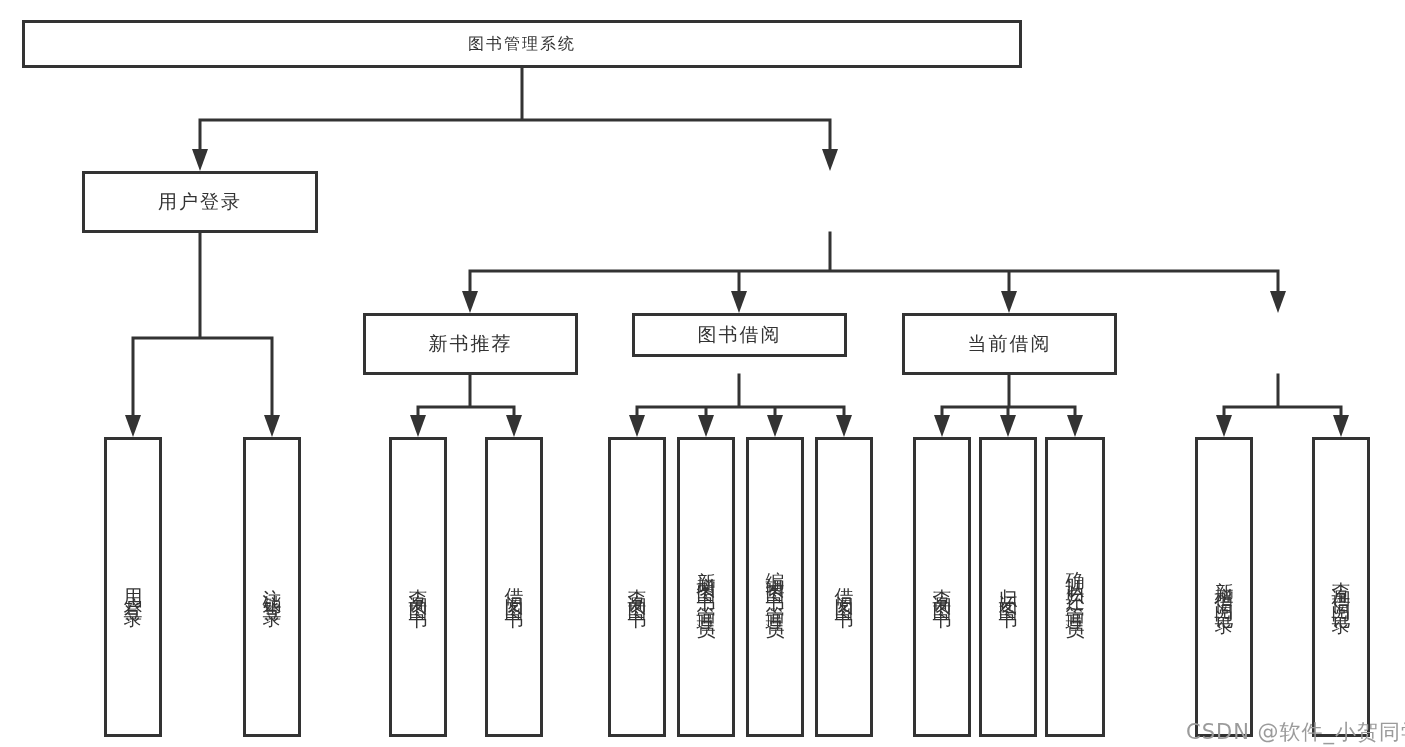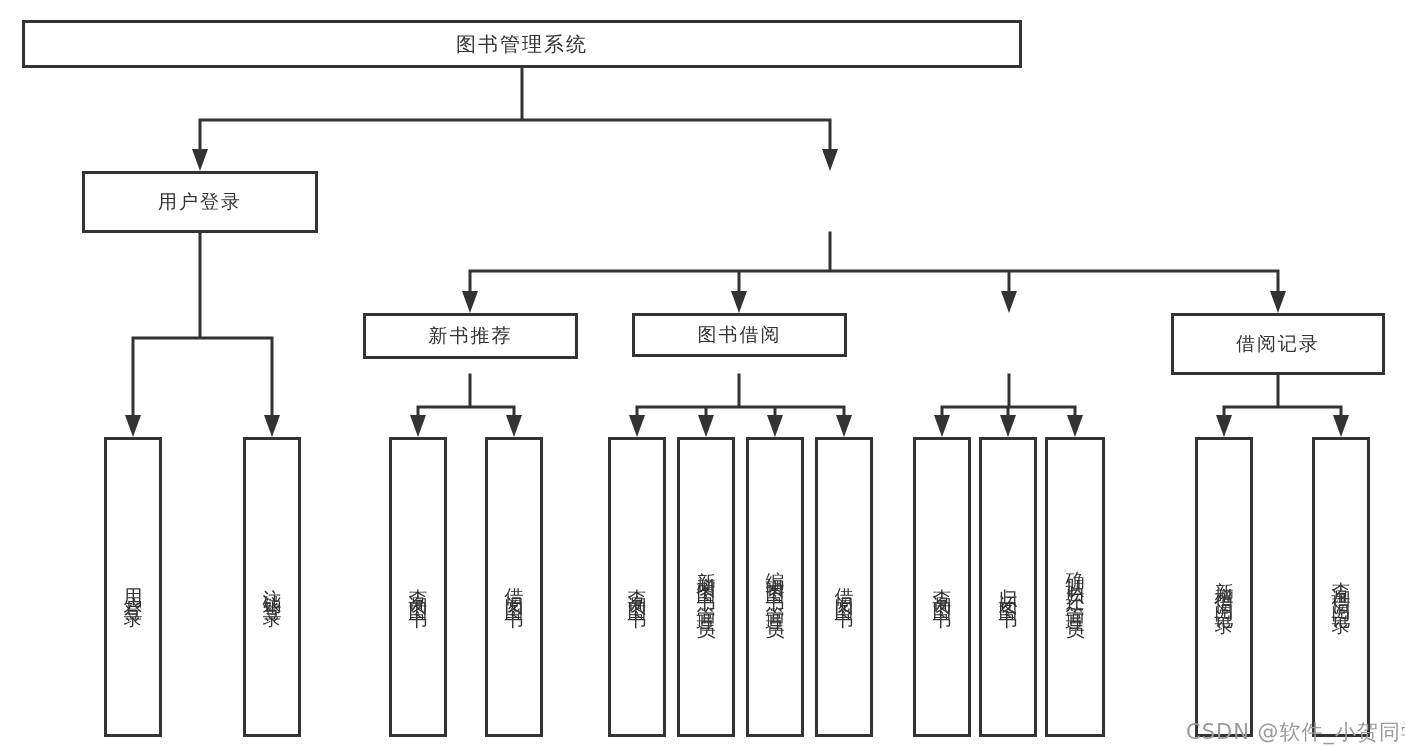--- a/index.html
+++ b/index.html
@@ -24,21 +24,21 @@
     position:absolute;
     box-sizing:border-box;
     border:3px solid var(--line);
     background:#fff;
     display:flex;align-items:center;justify-content:center;
     font-size:19px;
     letter-spacing:2px;
     z-index:1;
     text-align:center;
   }
-  .node.title{font-size:20px;}
+  .node.title{font-size:16px;}
   .leaf span{
     writing-mode:vertical-rl;
     text-orientation:mixed;
     letter-spacing:7px;
     line-height:1.15;
     font-size:19px;
   }
   .watermark{
     position:absolute;
     left:1186px;top:718px;
@@ -87,28 +87,28 @@
   </svg>
 
   <div class="node title" style="left:22px;top:20px;width:1000px;height:48px">
     <span>图书管理系统</span>
   </div>
 
   <div class="node" style="left:82px;top:171px;width:236px;height:62px">
     <span>用户登录</span>
   </div>
 
-  <div class="node" style="left:363px;top:313px;width:215px;height:46px">
+  <div class="node" style="left:363px;top:313px;width:215px;height:62px">
     <span>新书推荐</span>
   </div>
   <div class="node" style="left:632px;top:313px;width:215px;height:44px">
     <span>图书借阅</span>
   </div>
-  <div class="node" style="left:1171px;top:313px;width:214px;height:62px">
-    <span>借阅记录</span>
+  <div class="node" style="left:902px;top:313px;width:215px;height:62px">
+    <span>当前借阅</span>
   </div>
 
   <div class="node leaf" style="left:104px;top:437px;width:58px;height:300px">
     <span>用户登录</span>
   </div>
   <div class="node leaf" style="left:243px;top:437px;width:58px;height:300px">
     <span>注销登录</span>
   </div>
 
   <div class="node leaf" style="left:389px;top:437px;width:58px;height:300px">

